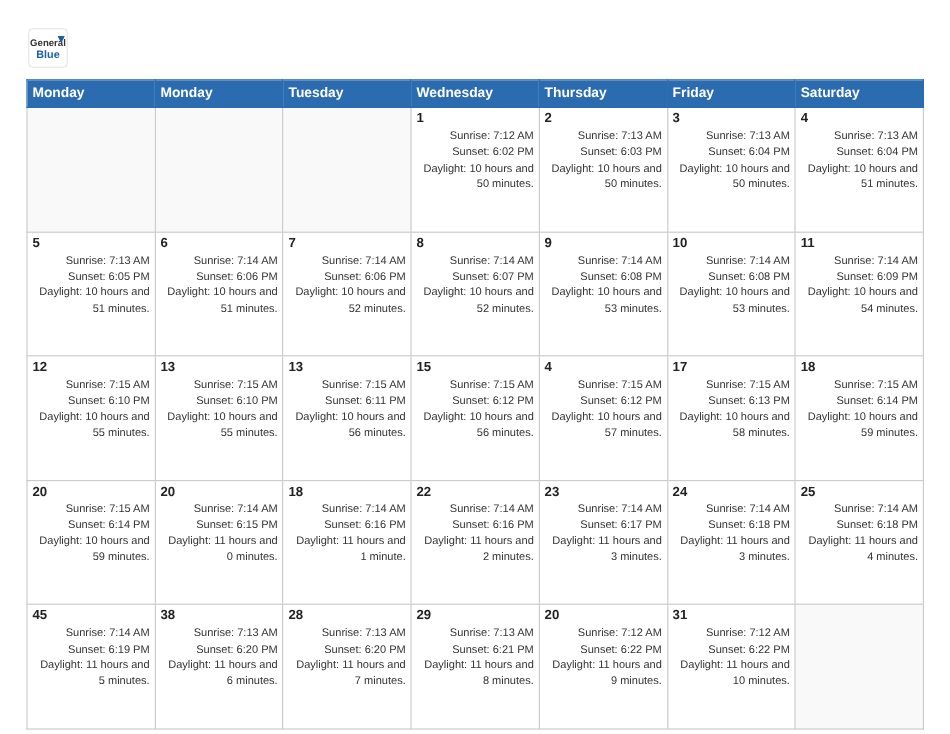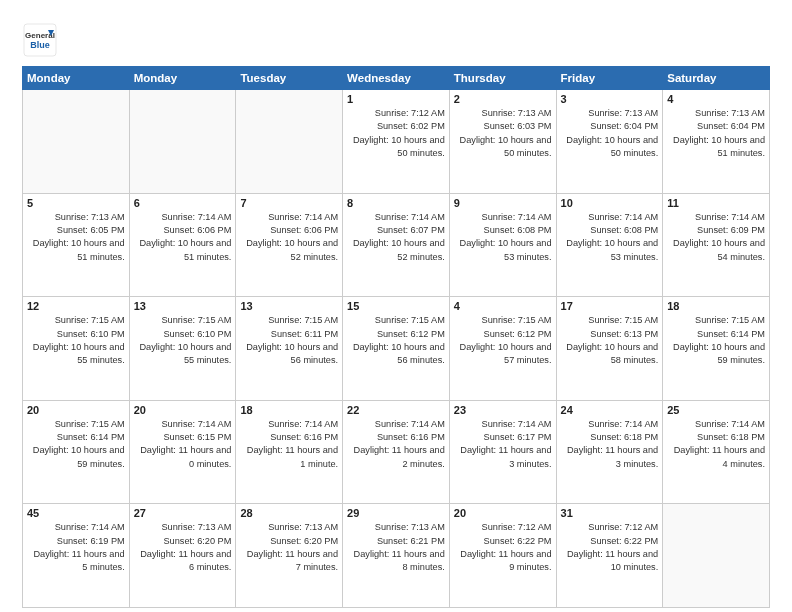--- a/index.html
+++ b/index.html
@@ -309,21 +309,21 @@
         </tr>
         <tr>
           <td>
             <span class="day-num">45</span>
             <div class="day-info">Sunrise: 7:14 AM
 Sunset: 6:19 PM
 Daylight: 11 hours
 and 5 minutes.</div>
           </td>
           <td>
-            <span class="day-num">27</span>
+            <span class="day-num">38</span>
             <div class="day-info">Sunrise: 7:13 AM
 Sunset: 6:20 PM
 Daylight: 11 hours
 and 6 minutes.</div>
           </td>
           <td>
             <span class="day-num">28</span>
             <div class="day-info">Sunrise: 7:13 AM
 Sunset: 6:20 PM
 Daylight: 11 hours

